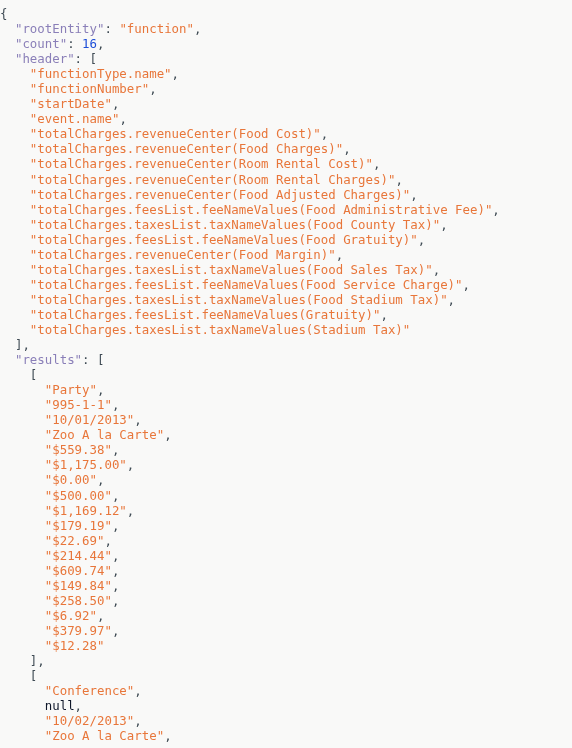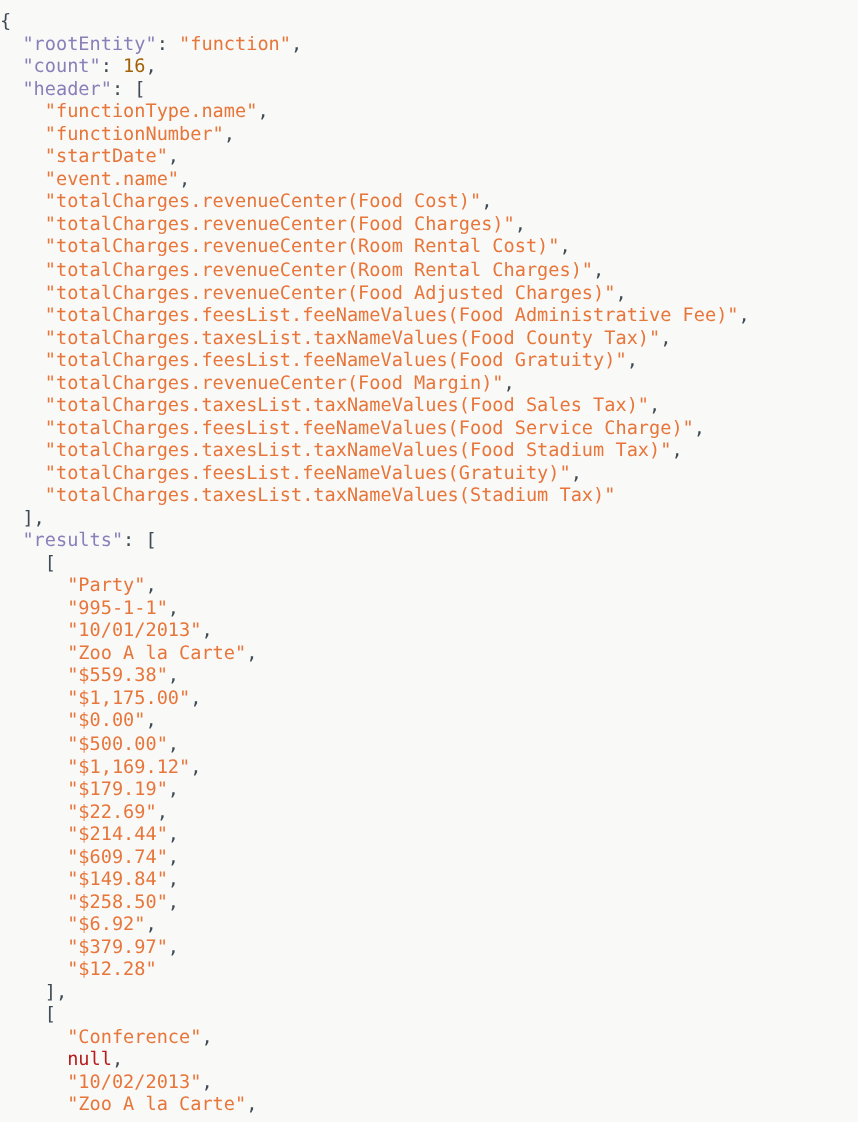--- a/index.html
+++ b/index.html
@@ -24,19 +24,19 @@
   }
   .ln {
     display: block;
     height: 15.05px;
     white-space: pre;
   }
   
   .punc  { color: #3f4b54; }          
   .key   { color: #8a7fb8; }          
   .str   { color: #e8763a; }          
-  .num   { color: #a16207; text-align: right; }          
-  .nul   { color: #b91c1c; }
+  .num   { color: #1d4ed8; text-align: right; }          
+  .nul   { color: #0f172a; }
 </style>
 </head>
 <body>
 
 <div id="json-viewer"><span class="ln"><span class="punc">{</span></span><span class="ln">  <span class="key">"rootEntity"</span><span class="punc">: </span><span class="str">"function"</span><span class="punc">,</span></span><span class="ln">  <span class="key">"count"</span><span class="punc">: </span><span class="num">16</span><span class="punc">,</span></span><span class="ln">  <span class="key">"header"</span><span class="punc">: </span><span class="punc">[</span></span><span class="ln">    <span class="str">"functionType.name"</span><span class="punc">,</span></span><span class="ln">    <span class="str">"functionNumber"</span><span class="punc">,</span></span><span class="ln">    <span class="str">"startDate"</span><span class="punc">,</span></span><span class="ln">    <span class="str">"event.name"</span><span class="punc">,</span></span><span class="ln">    <span class="str">"totalCharges.revenueCenter(Food Cost)"</span><span class="punc">,</span></span><span class="ln">    <span class="str">"totalCharges.revenueCenter(Food Charges)"</span><span class="punc">,</span></span><span class="ln">    <span class="str">"totalCharges.revenueCenter(Room Rental Cost)"</span><span class="punc">,</span></span><span class="ln">    <span class="str">"totalCharges.revenueCenter(Room Rental Charges)"</span><span class="punc">,</span></span><span class="ln">    <span class="str">"totalCharges.revenueCenter(Food Adjusted Charges)"</span><span class="punc">,</span></span><span class="ln">    <span class="str">"totalCharges.feesList.feeNameValues(Food Administrative Fee)"</span><span class="punc">,</span></span><span class="ln">    <span class="str">"totalCharges.taxesList.taxNameValues(Food County Tax)"</span><span class="punc">,</span></span><span class="ln">    <span class="str">"totalCharges.feesList.feeNameValues(Food Gratuity)"</span><span class="punc">,</span></span><span class="ln">    <span class="str">"totalCharges.revenueCenter(Food Margin)"</span><span class="punc">,</span></span><span class="ln">    <span class="str">"totalCharges.taxesList.taxNameValues(Food Sales Tax)"</span><span class="punc">,</span></span><span class="ln">    <span class="str">"totalCharges.feesList.feeNameValues(Food Service Charge)"</span><span class="punc">,</span></span><span class="ln">    <span class="str">"totalCharges.taxesList.taxNameValues(Food Stadium Tax)"</span><span class="punc">,</span></span><span class="ln">    <span class="str">"totalCharges.feesList.feeNameValues(Gratuity)"</span><span class="punc">,</span></span><span class="ln">    <span class="str">"totalCharges.taxesList.taxNameValues(Stadium Tax)"</span></span><span class="ln">  <span class="punc">],</span></span><span class="ln">  <span class="key">"results"</span><span class="punc">: </span><span class="punc">[</span></span><span class="ln">    <span class="punc">[</span></span><span class="ln">      <span class="str">"Party"</span><span class="punc">,</span></span><span class="ln">      <span class="str">"995-1-1"</span><span class="punc">,</span></span><span class="ln">      <span class="str">"10/01/2013"</span><span class="punc">,</span></span><span class="ln">      <span class="str">"Zoo A la Carte"</span><span class="punc">,</span></span><span class="ln">      <span class="str">"$559.38"</span><span class="punc">,</span></span><span class="ln">      <span class="str">"$1,175.00"</span><span class="punc">,</span></span><span class="ln">      <span class="str">"$0.00"</span><span class="punc">,</span></span><span class="ln">      <span class="str">"$500.00"</span><span class="punc">,</span></span><span class="ln">      <span class="str">"$1,169.12"</span><span class="punc">,</span></span><span class="ln">      <span class="str">"$179.19"</span><span class="punc">,</span></span><span class="ln">      <span class="str">"$22.69"</span><span class="punc">,</span></span><span class="ln">      <span class="str">"$214.44"</span><span class="punc">,</span></span><span class="ln">      <span class="str">"$609.74"</span><span class="punc">,</span></span><span class="ln">      <span class="str">"$149.84"</span><span class="punc">,</span></span><span class="ln">      <span class="str">"$258.50"</span><span class="punc">,</span></span><span class="ln">      <span class="str">"$6.92"</span><span class="punc">,</span></span><span class="ln">      <span class="str">"$379.97"</span><span class="punc">,</span></span><span class="ln">      <span class="str">"$12.28"</span></span><span class="ln">    <span class="punc">],</span></span><span class="ln">    <span class="punc">[</span></span><span class="ln">      <span class="str">"Conference"</span><span class="punc">,</span></span><span class="ln">      <span class="nul">null</span><span class="punc">,</span></span><span class="ln">      <span class="str">"10/02/2013"</span><span class="punc">,</span></span><span class="ln">      <span class="str">"Zoo A la Carte"</span><span class="punc">,</span></span></div>
 
 </body></html>

